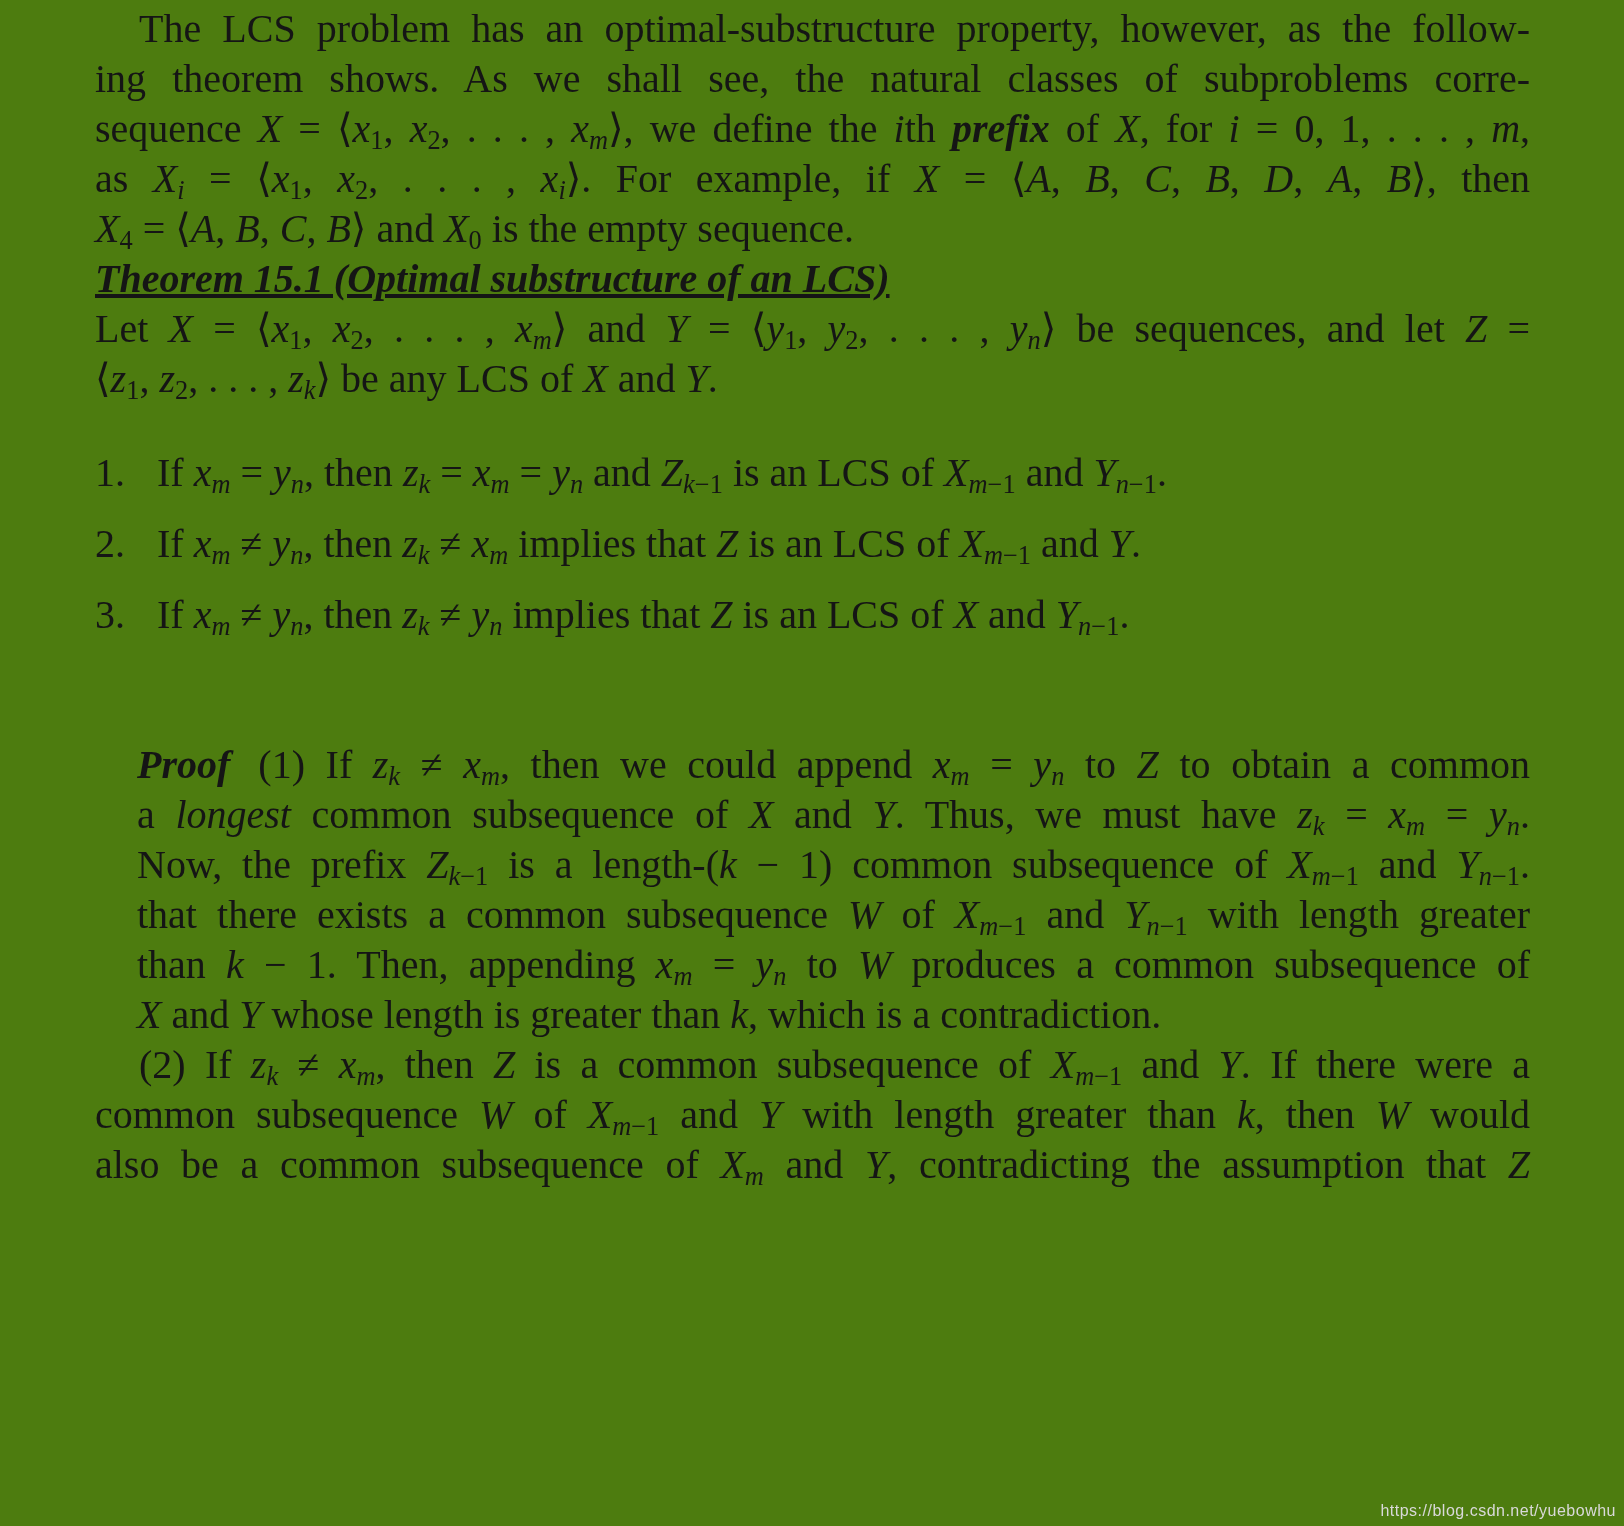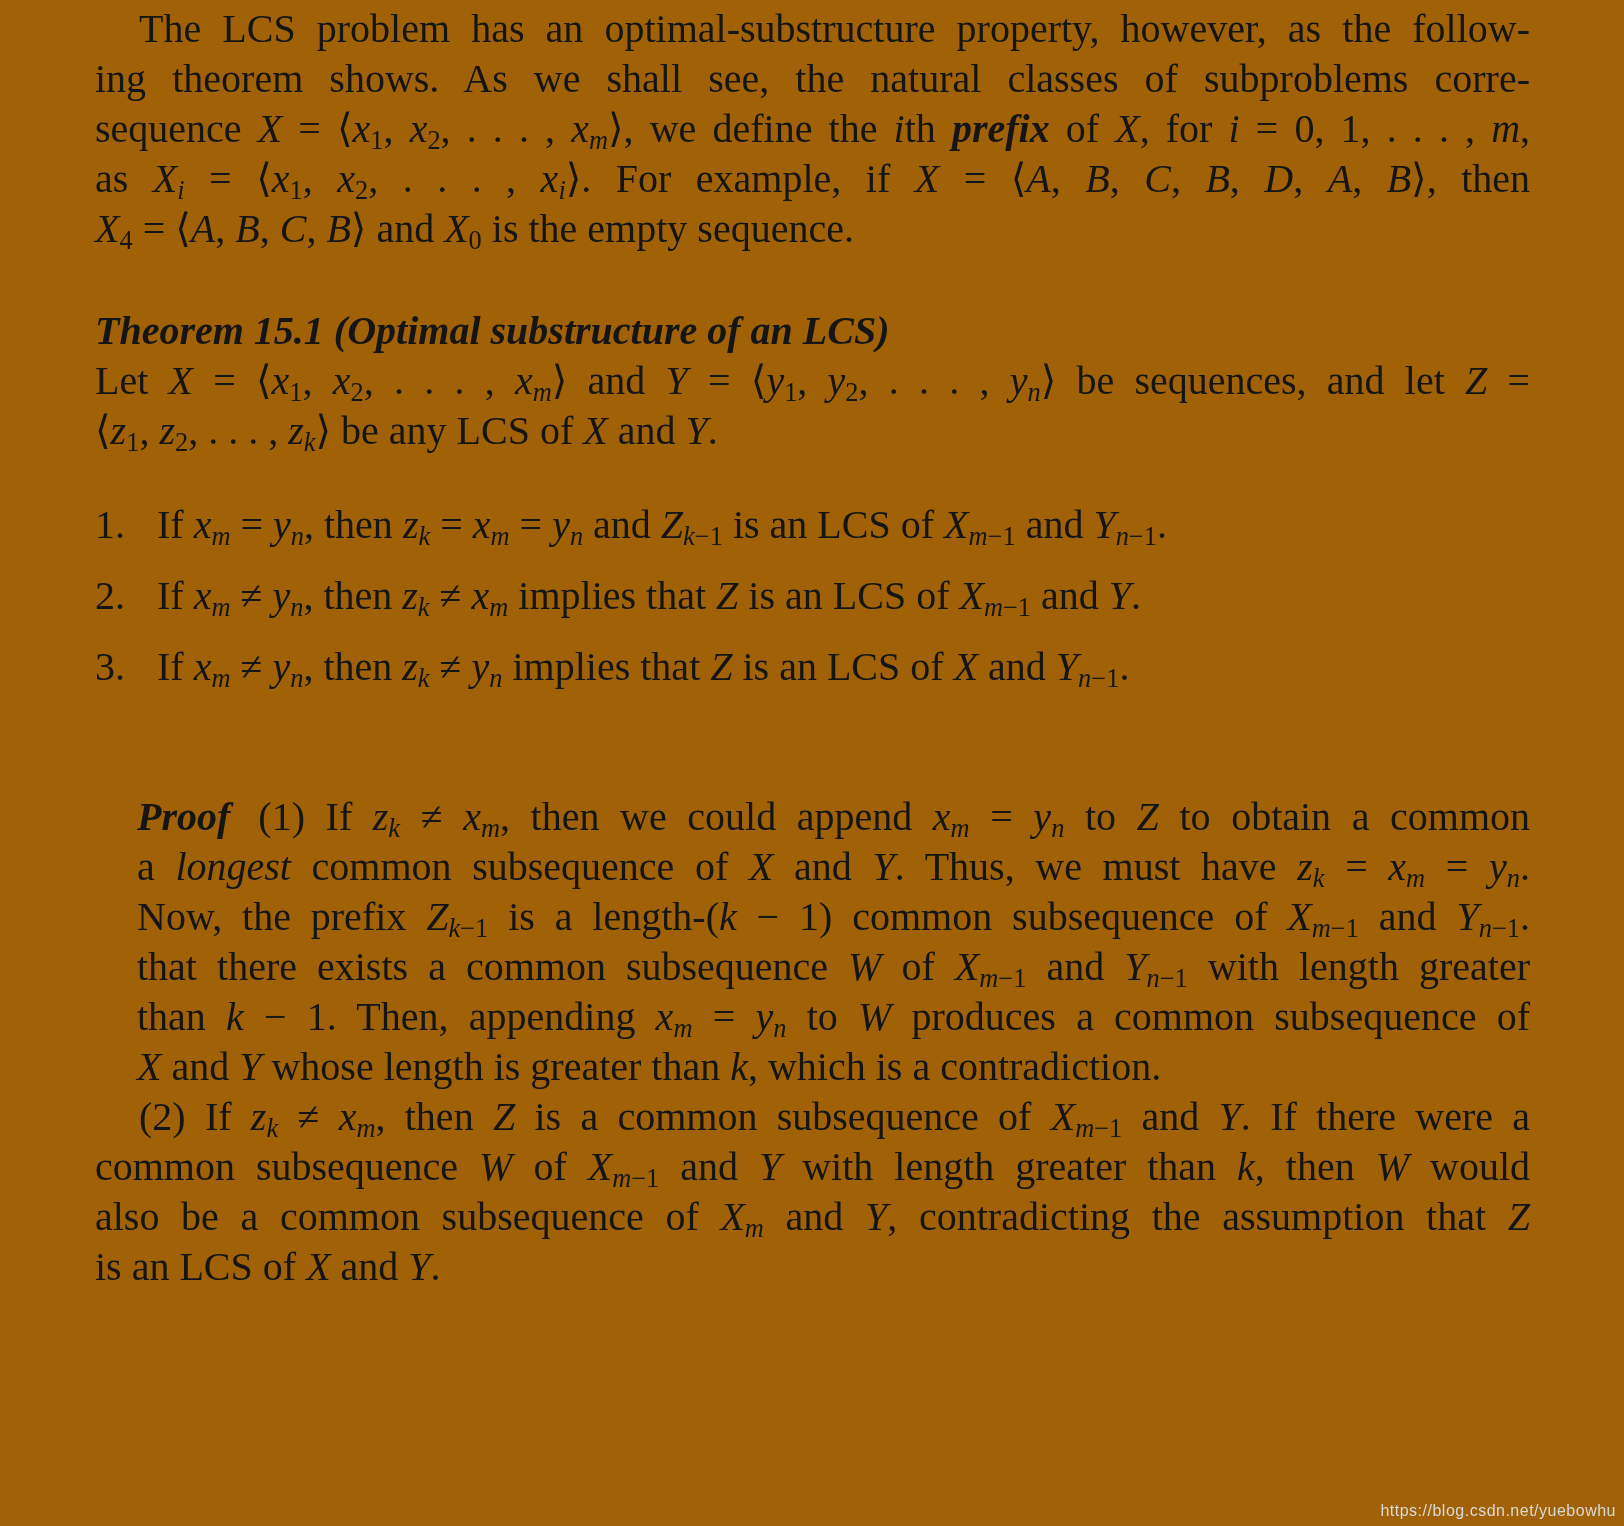--- a/index.html
+++ b/index.html
@@ -1,40 +1,40 @@
 <!DOCTYPE html>
 <html style="--text-color: #151515; --watermark-color: #d9d9d9; --qed-color: #1e1e1e;"><head>
 <meta charset="utf-8">
 <style>
   html,body{margin:0;padding:0;background:#ffffff;}
   .page{
     position:relative;
     width:1624px;height:1526px;
     box-sizing:border-box;
     padding:4px 94px 0 95px;
-    background:#a16207;
+    background:#4d7c0f;
     overflow:hidden;
     font-family:"Liberation Serif","DejaVu Serif","DejaVu Sans",serif;
     font-size:40px;
     color:var(--text-color,#151515);
   }
   .block{text-align:left;}
   .line{
     line-height:50px;
     text-align:justify;
     white-space:normal;
   }
   .line.just{text-align-last:justify;}
   .line.ind{text-indent:44px;}
   .run-r{font-style:normal;}
   .run-i{font-style:italic;}
   .run-bi{font-style:italic;font-weight:bold;}
   .run-s{font-size:66%;position:relative;top:0.25em;line-height:0;}
   .run-si{font-size:66%;font-style:italic;position:relative;top:0.25em;line-height:0;}
-  .b-heading{margin-top:52px;}
+  .b-heading{text-decoration:underline;}
   .b-cases{margin-top:44px;}
   .case{position:relative;padding-left:62px;line-height:50px;}
   .case + .case{margin-top:21px;}
   .case-num{position:absolute;left:0;top:0;}
   .b-proof1{margin-top:100px;margin-left:42px;}
   .b-proof3{position:relative;}
   .qed{
     position:absolute;
     right:-8px;top:13px;
     width:23px;height:23px;
@@ -78,16 +78,15 @@
       <div class="line just"><span class="run-r">a </span><span class="run-i">longest</span><span class="run-r"> common subsequence of </span><span class="run-i">X</span><span class="run-r"> and </span><span class="run-i">Y</span><span class="run-r">. Thus, we must have </span><span class="run-i">z</span><span class="run-si">k</span><span class="run-r"> = </span><span class="run-i">x</span><span class="run-si">m</span><span class="run-r"> = </span><span class="run-i">y</span><span class="run-si">n</span><span class="run-r">.</span></div>
       <div class="line just"><span class="run-r">Now, the prefix </span><span class="run-i">Z</span><span class="run-si">k</span><span class="run-s">−1</span><span class="run-r"> is a length-(</span><span class="run-i">k</span><span class="run-r"> − 1) common subsequence of </span><span class="run-i">X</span><span class="run-si">m</span><span class="run-s">−1</span><span class="run-r"> and </span><span class="run-i">Y</span><span class="run-si">n</span><span class="run-s">−1</span><span class="run-r">.</span></div>
       <div class="line just"><span class="run-r">that there exists a common subsequence </span><span class="run-i">W</span><span class="run-r"> of </span><span class="run-i">X</span><span class="run-si">m</span><span class="run-s">−1</span><span class="run-r"> and </span><span class="run-i">Y</span><span class="run-si">n</span><span class="run-s">−1</span><span class="run-r"> with length greater</span></div>
       <div class="line just"><span class="run-r">than </span><span class="run-i">k</span><span class="run-r"> − 1.  Then, appending </span><span class="run-i">x</span><span class="run-si">m</span><span class="run-r"> = </span><span class="run-i">y</span><span class="run-si">n</span><span class="run-r"> to </span><span class="run-i">W</span><span class="run-r"> produces a common subsequence of</span></div>
       <div class="line"><span class="run-i">X</span><span class="run-r"> and </span><span class="run-i">Y</span><span class="run-r"> whose length is greater than </span><span class="run-i">k</span><span class="run-r">, which is a contradiction.</span></div>
     </div>
   <div class="block b-proof2">
       <div class="line just ind"><span class="run-r">(2) If </span><span class="run-i">z</span><span class="run-si">k</span><span class="run-r"> ≠ </span><span class="run-i">x</span><span class="run-si">m</span><span class="run-r">, then </span><span class="run-i">Z</span><span class="run-r"> is a common subsequence of </span><span class="run-i">X</span><span class="run-si">m</span><span class="run-s">−1</span><span class="run-r"> and </span><span class="run-i">Y</span><span class="run-r">. If there were a</span></div>
       <div class="line just"><span class="run-r">common subsequence </span><span class="run-i">W</span><span class="run-r"> of </span><span class="run-i">X</span><span class="run-si">m</span><span class="run-s">−1</span><span class="run-r"> and </span><span class="run-i">Y</span><span class="run-r"> with length greater than </span><span class="run-i">k</span><span class="run-r">, then </span><span class="run-i">W</span><span class="run-r"> would</span></div>
       <div class="line just"><span class="run-r">also be a common subsequence of </span><span class="run-i">X</span><span class="run-si">m</span><span class="run-r"> and </span><span class="run-i">Y</span><span class="run-r">, contradicting the assumption that </span><span class="run-i">Z</span></div>
-      <div class="line"><span class="run-r">is an LCS of </span><span class="run-i">X</span><span class="run-r"> and </span><span class="run-i">Y</span><span class="run-r">.</span></div>
     </div>
   <div class="watermark">https://blog.csdn.net/yuebowhu</div>
 </div>
 
 </body></html>

